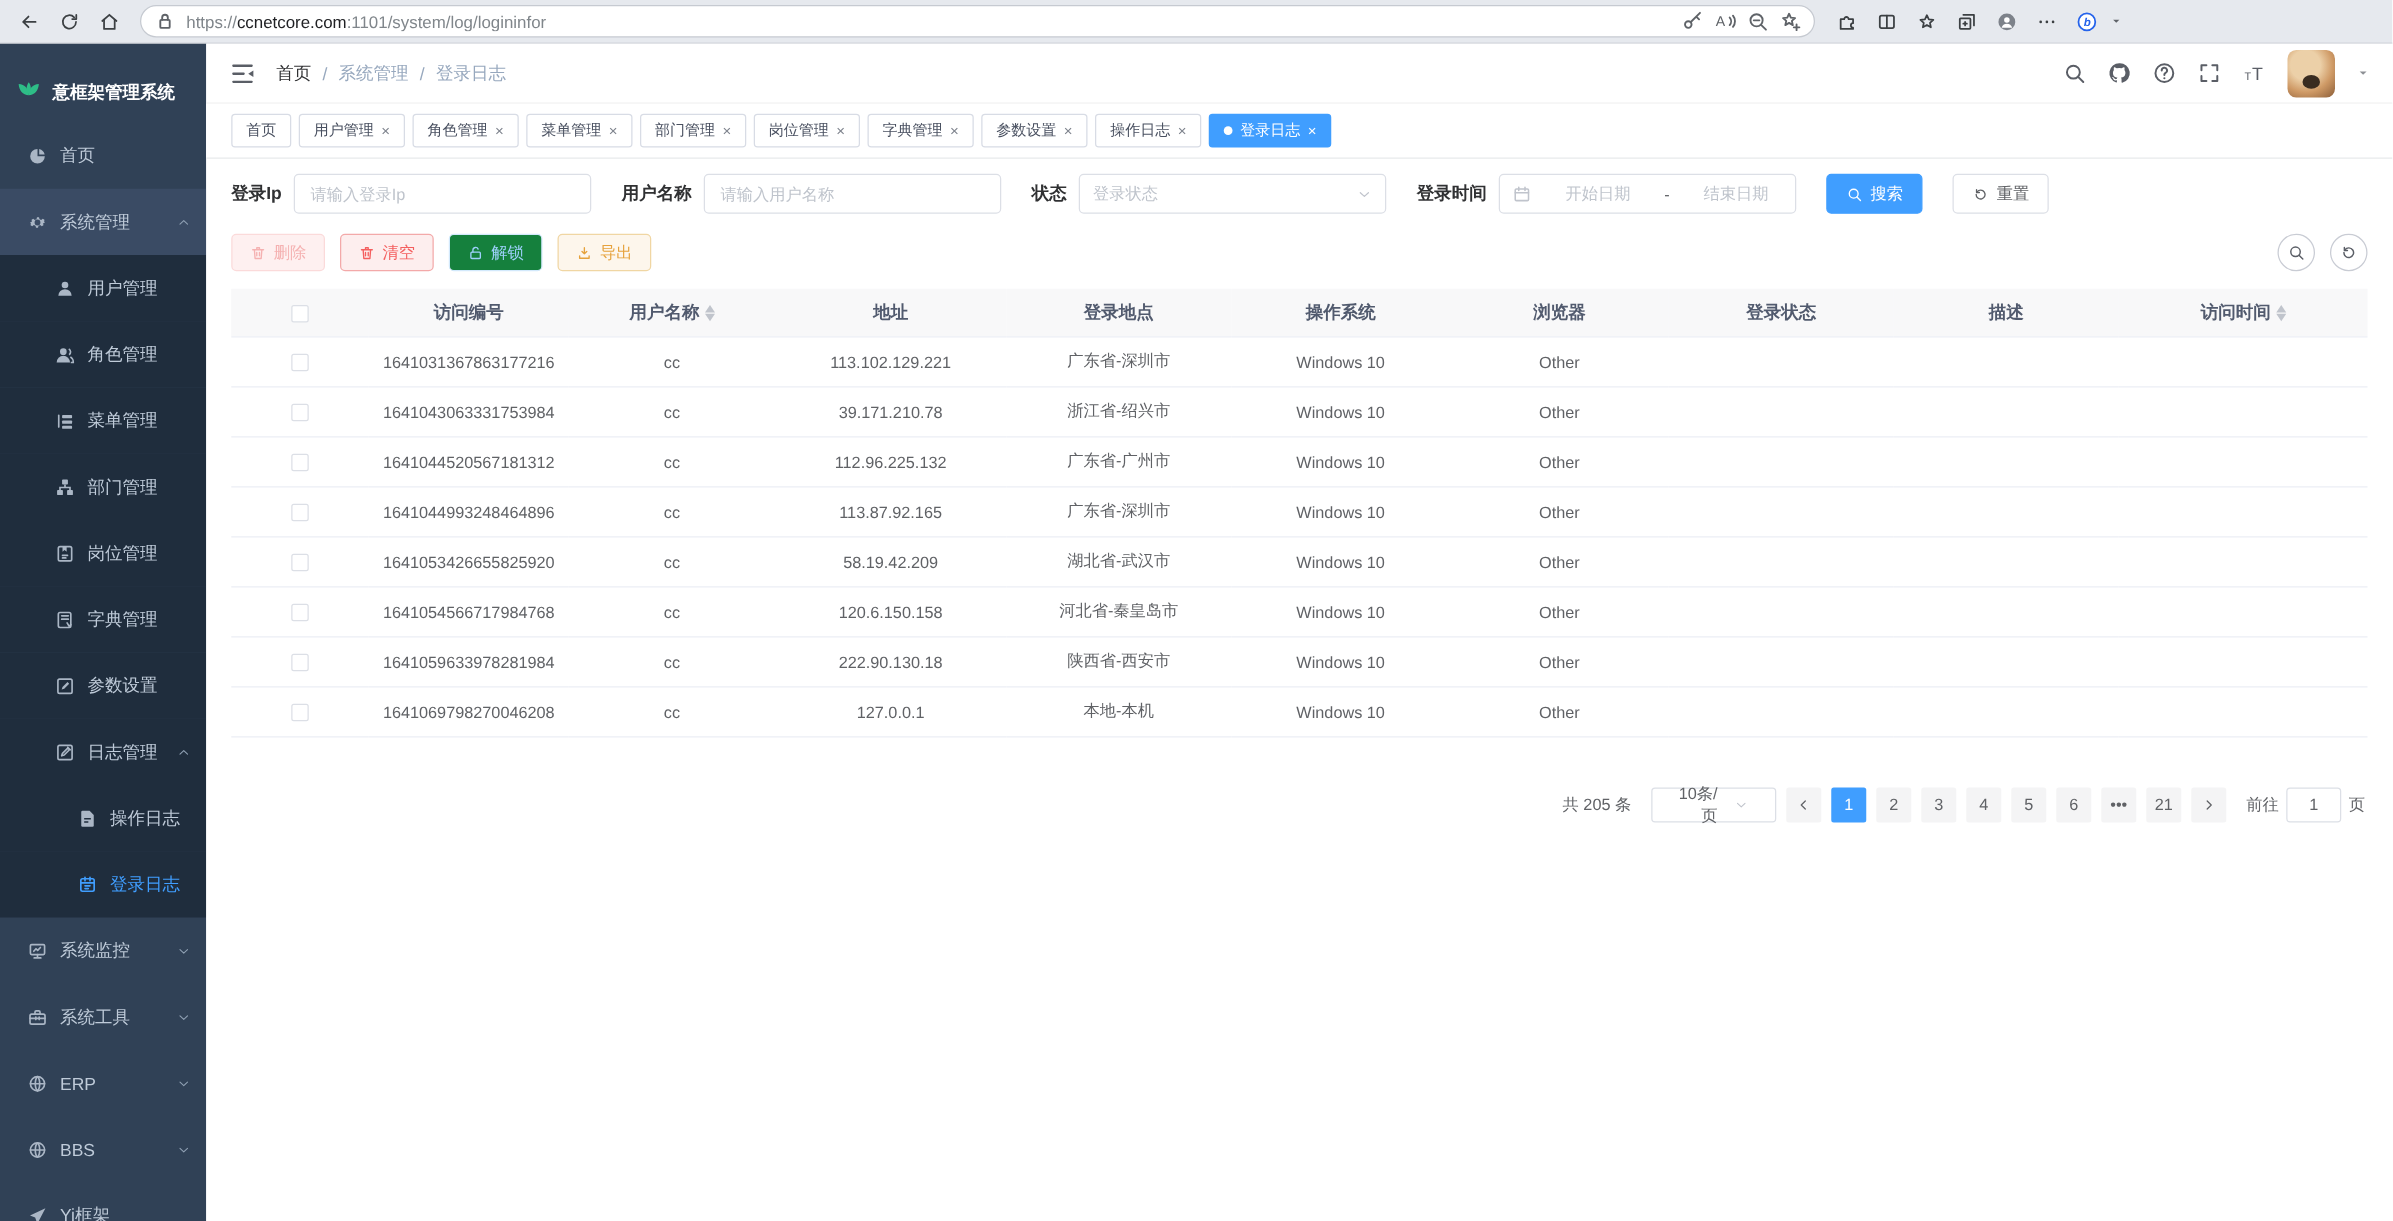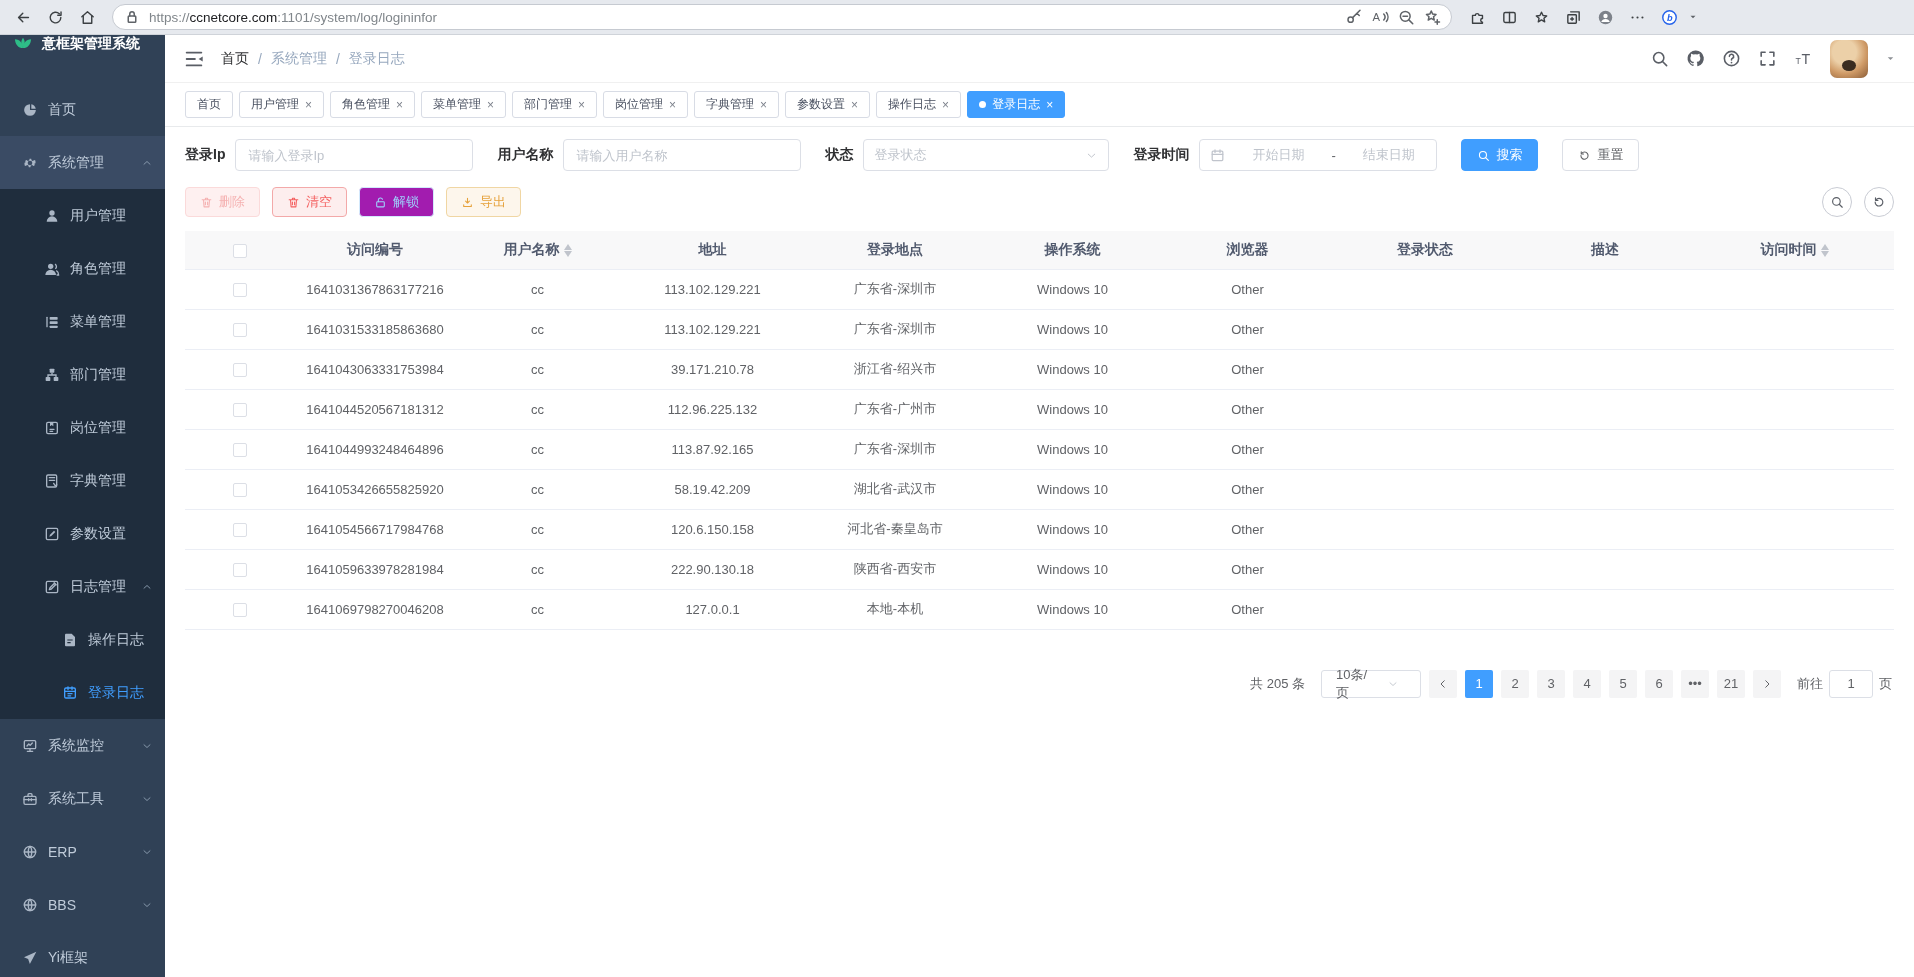--- a/index.html
+++ b/index.html
@@ -18,21 +18,21 @@
   .url { flex:1; font-size:13.5px; color:#80868b; white-space:nowrap; overflow:hidden; }
   .u-host { color:#202124; }
   .picon { width:18px; height:18px; color:#5f6368; flex:0 0 auto; }
   .caret-tiny { width:10px; height:10px; color:#5f6368; }
 
   
   .app { flex:1; display:flex; min-height:0; }
 
   
   .sidebar { width:165px; background:#304156; color:#bfcbd9; flex:0 0 165px; overflow:hidden; }
-  .logo { height:48px; display:flex; align-items:flex-start; gap:8px; padding:0 12px; }
+  .logo { height:48px; display:flex; align-items:center; gap:8px; padding:0 12px;margin-top:15px; }
   .licon { width:22px; height:22px; color:#2ebd87; }
   .ltext { color:#fff; font-size:14px; font-weight:bold; white-space:nowrap; }
   .s-item { height:53px; display:flex; align-items:center; gap:10px; font-size:14px; cursor:pointer; padding-right:12px; }
   .s-item .svgi { width:16px; height:16px; flex:0 0 16px; color:#aab6c5; }
   .s-item .s-label { flex:1; white-space:nowrap; }
   .s-item .arrow { width:12px; height:12px; color:#8fa0b3; flex:0 0 12px; }
   .s-item.d1 { padding-left:22px; }
   .s-item.d2 { padding-left:44px; }
   .s-item.d3 { padding-left:62px; }
   .s-item.sub { background:#1f2d3d; }
@@ -80,21 +80,21 @@
   .f-date .dsep { color:#606266; }
   .btn { height:32px; border-radius:4px; border:1px solid transparent; display:inline-flex; align-items:center; gap:6px; padding:0 15px; font-size:13px; cursor:pointer; font-family:inherit; background:#fff; }
   .btn .svgi { width:13px; height:13px; }
   .btn-primary { background:#409eff; border-color:#409eff; color:#fff; }
   .btn-plain { border-color:#dcdfe6; color:#606266; }
 
   .toolbar-row { margin-top:16px; display:flex; align-items:center; gap:12px; }
   .btn-sm { height:30px; padding:0 14px; }
   .btn-del   { background:#fef0f0; border-color:#fbdada; color:#f5b1b1; }
   .btn-clear { background:#fdeeee; border-color:#f3a9a9; color:#f45f5f; }
-  .btn-unlock{ background:#a21caf; border-color:#d3e9fc; color:#9ed0fb; }
+  .btn-unlock{ background:#15803d; border-color:#d3e9fc; color:#9ed0fb; }
   .btn-export{ background:#fdf6ec; border-color:#f0d6a3; color:#e6a23c; }
   .tb-right { margin-left:auto; display:flex; gap:12px; }
   .circle-btn { width:30px; height:30px; border-radius:50%; border:1px solid #c9ccd4; background:#fff; color:#5a5e66; display:inline-flex; align-items:center; justify-content:center; cursor:pointer; }
   .circle-btn .svgi { width:14px; height:14px; }
 
   
   .table-wrap { margin-top:14px; }
   table { width:100%; border-collapse:collapse; table-layout:fixed; }
   thead th { background:#f8f8f9; height:38px; font-size:14px; color:#515a6e; font-weight:bold; text-align:center; white-space:nowrap; }
   tbody td { height:40px; font-size:13px; color:#606266; text-align:center; border-bottom:1px solid #ebeef5; white-space:nowrap; overflow:hidden; }
@@ -102,21 +102,21 @@
   .cb { width:14px; height:14px; border:1px solid #dcdfe6; border-radius:2px; background:#fff; display:inline-block; cursor:pointer; vertical-align:middle; }
   .sorter { display:inline-flex; flex-direction:column; margin-left:4px; vertical-align:middle; gap:1px; }
   .sorter i { width:0; height:0; border-left:4.5px solid transparent; border-right:4.5px solid transparent; display:block; }
   .sorter .up { border-bottom:6px solid #c0c4cc; }
   .sorter .dn { border-top:6px solid #c0c4cc; }
 
   
   .pagination { margin-top:40px; display:flex; align-items:center; justify-content:flex-end; gap:8px; font-size:13px; color:#606266; padding-right:2px; }
   .pg-total { margin-right:8px; }
   .pg-size { width:100px; height:28px; border:1px solid #dcdfe6; border-radius:3px; display:flex; align-items:center; padding:0 8px 0 14px; cursor:pointer; color:#606266; }
-  .pg-size span { flex:1; text-align:left; }
+  .pg-size span { flex:1; text-align:right; }
   .pg-size .svgi { width:12px; height:12px; color:#c0c4cc; }
   .pg-btn { min-width:28px; height:28px; border-radius:2px; background:#f4f4f5; color:#606266; display:inline-flex; align-items:center; justify-content:center; font-size:13px; cursor:pointer; padding:0 4px; }
   .pg-btn.active { background:#409eff; color:#fff; }
   .pg-btn .svgi { width:12px; height:12px; }
   .pg-goto { display:flex; align-items:center; gap:6px; margin-left:8px; }
   .pg-input { width:44px; height:28px; border:1px solid #dcdfe6; border-radius:3px; text-align:center; font-size:13px; color:#606266; font-family:inherit; outline:none; }
 </style>
 </head>
 <body>
 
@@ -679,32 +679,20 @@
                   <td>113.102.129.221</td>
                   <td>广东省-深圳市</td>
                   <td>Windows 10</td>
                   <td>Other</td>
                   <td></td>
                   <td></td>
                   <td></td>
                 </tr>
                 <tr>
                   <td><span class="cb"></span></td>
-                  <td>1641031533185863680</td>
-                  <td>cc</td>
-                  <td>113.102.129.221</td>
-                  <td>广东省-深圳市</td>
-                  <td>Windows 10</td>
-                  <td>Other</td>
-                  <td></td>
-                  <td></td>
-                  <td></td>
-                </tr>
-                <tr>
-                  <td><span class="cb"></span></td>
                   <td>1641043063331753984</td>
                   <td>cc</td>
                   <td>39.171.210.78</td>
                   <td>浙江省-绍兴市</td>
                   <td>Windows 10</td>
                   <td>Other</td>
                   <td></td>
                   <td></td>
                   <td></td>
                 </tr>

